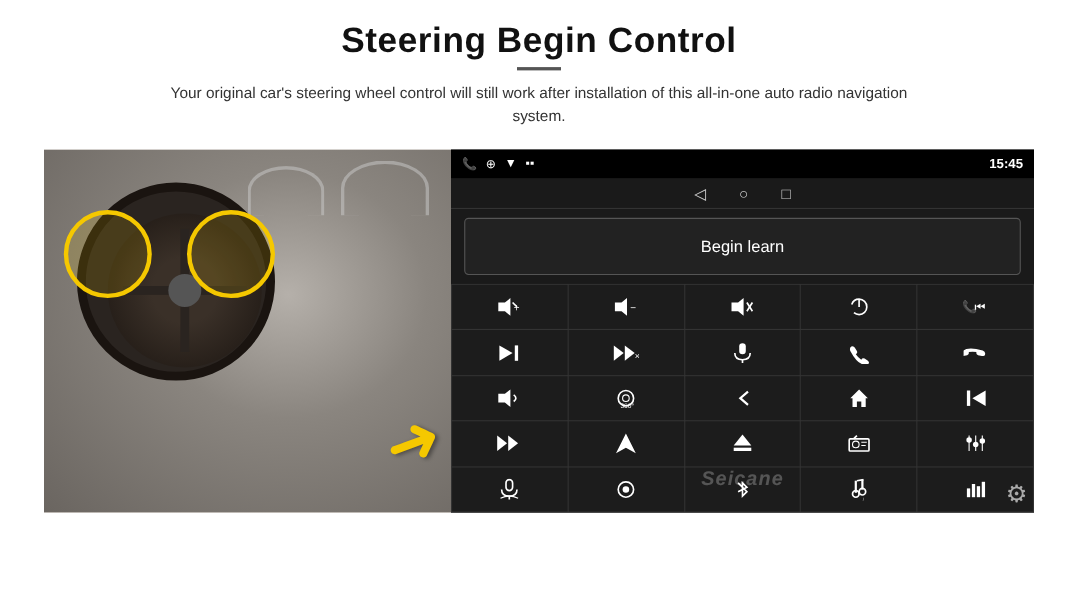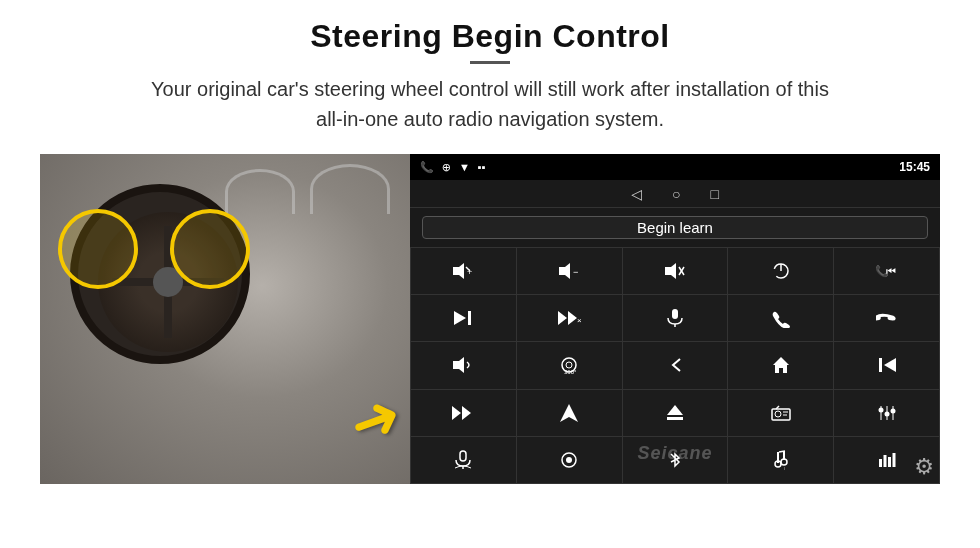--- a/index.html
+++ b/index.html
@@ -33,21 +33,21 @@
     }
 
     .title-divider {
       width: 40px;
       height: 3px;
       background: #555;
       margin: 6px auto 10px;
     }
 
     .subtitle {
-      font-size: 20px;
+      font-size: 14px;
       color: #333;
       text-align: center;
       max-width: 680px;
       line-height: 1.5;
       margin-bottom: 14px;
     }
 
     .content-row {
       display: flex;
       width: 100%;
@@ -228,21 +228,21 @@
       font-size: 14px;
     }
 
     
     .begin-learn-row {
       padding: 8px 12px;
       background: #1a1a1a;
     }
     .begin-learn-btn {
       width: 100%;
-      height: 23px;
+      height: 52px;
       background: #222;
       border: 1px solid #555;
       border-radius: 4px;
       color: #fff;
       font-size: 15px;
       display: flex;
       align-items: center;
       justify-content: center;
       cursor: pointer;
     }

